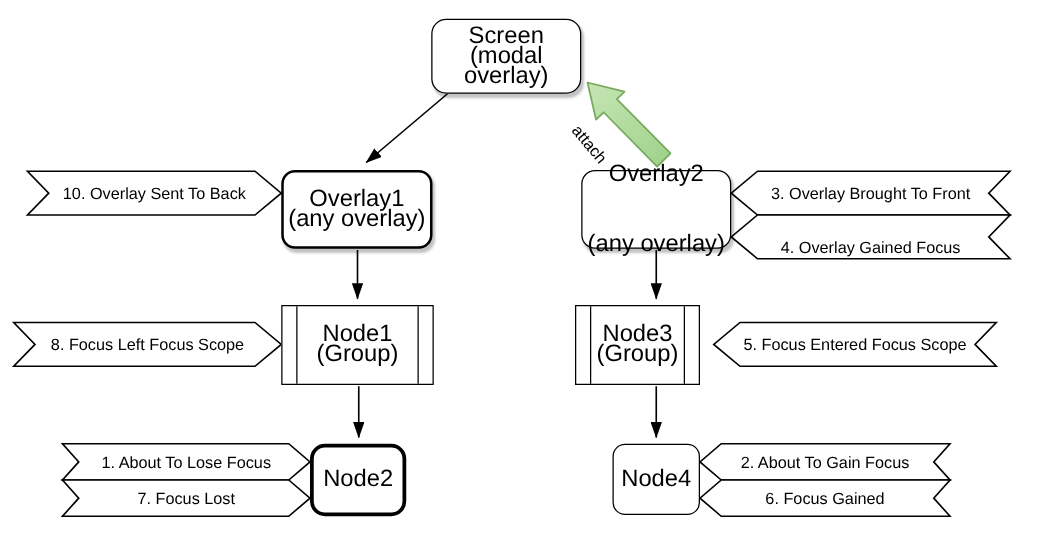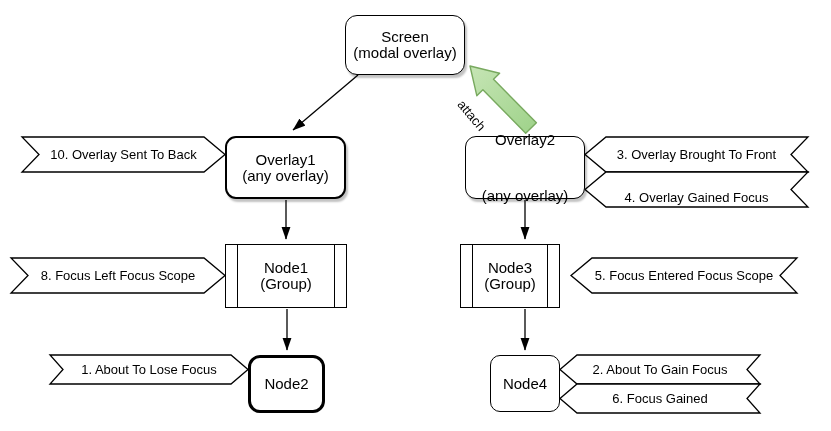--- a/index.html
+++ b/index.html
@@ -4,21 +4,21 @@
 <style>
   html,body{margin:0;padding:0;background:#ffffff;}
   #canvas{
     position:relative;width:831px;height:431px;background:#ffffff;overflow:hidden;
     font-family:"Liberation Sans","DejaVu Sans",sans-serif;color:#000;
   }
   #wires{position:absolute;left:0;top:0;z-index:0;}
   .node{
     position:absolute;box-sizing:border-box;background:#fff;border:1.4px solid #000;
     display:flex;flex-direction:column;align-items:center;justify-content:center;
-    text-align:center;font-size:15px;line-height:16px;z-index:2;
+    text-align:center;font-size:19px;line-height:16px;z-index:2;
   }
   .rounded{border-radius:11px;}
   .shadow{box-shadow:2px 3px 2px rgba(0,0,0,0.24);}
   .thick{border-width:2.5px;}
   .xthick{border-width:3px;border-radius:12px;}
   .group-bar-l,.group-bar-r{position:absolute;top:0;bottom:0;width:11px;}
   .group-bar-l{left:0;border-right:1.5px solid #000;}
   .group-bar-r{right:0;border-left:1.5px solid #000;}
   .banner{position:absolute;z-index:1;}
   .banner svg{position:absolute;left:-1px;top:-1px;overflow:visible;}
@@ -106,20 +106,26 @@
         <polygon points="1,1 194,1 215,18.5 194,36 1,36 18,18.5"></polygon>
       </svg>
     <span class="label">8. Focus Left Focus Scope</span>
   </div>
   <div class="banner" style="left:50px;top:355px;width:198px;height:29px;">
       <svg width="200" height="31">
         <polygon points="1,1 182,1 199,15.5 182,30 1,30 14,15.5"></polygon>
       </svg>
     <span class="label">1. About To Lose Focus</span>
   </div>
+  <div class="banner" style="left:50px;top:384px;width:198px;height:29px;">
+      <svg width="200" height="31">
+        <polygon points="1,1 182,1 199,15.5 182,30 1,30 14,15.5"></polygon>
+      </svg>
+    <span class="label">7. Focus Lost</span>
+  </div>
 
   <div class="banner" style="left:585px;top:137px;width:223px;height:35px;">
       <svg width="225" height="37">
         <polygon points="22,1 224,1 207,18.5 224,36 22,36 1,18.5"></polygon>
       </svg>
     <span class="label">3. Overlay Brought To Front</span>
   </div>
   <div class="banner" style="left:585px;top:172px;width:223px;height:51px;">
       <svg width="225" height="37">
         <polygon points="22,1 224,1 207,18.5 224,36 22,36 1,18.5"></polygon>

